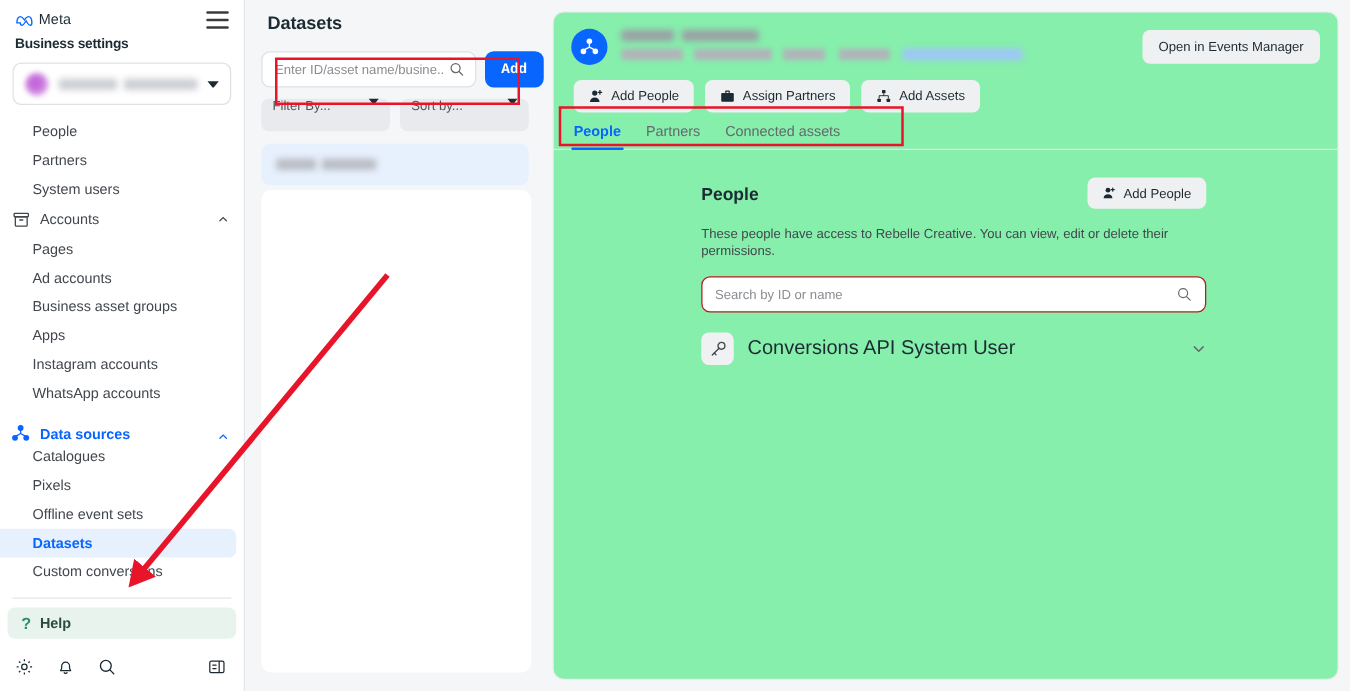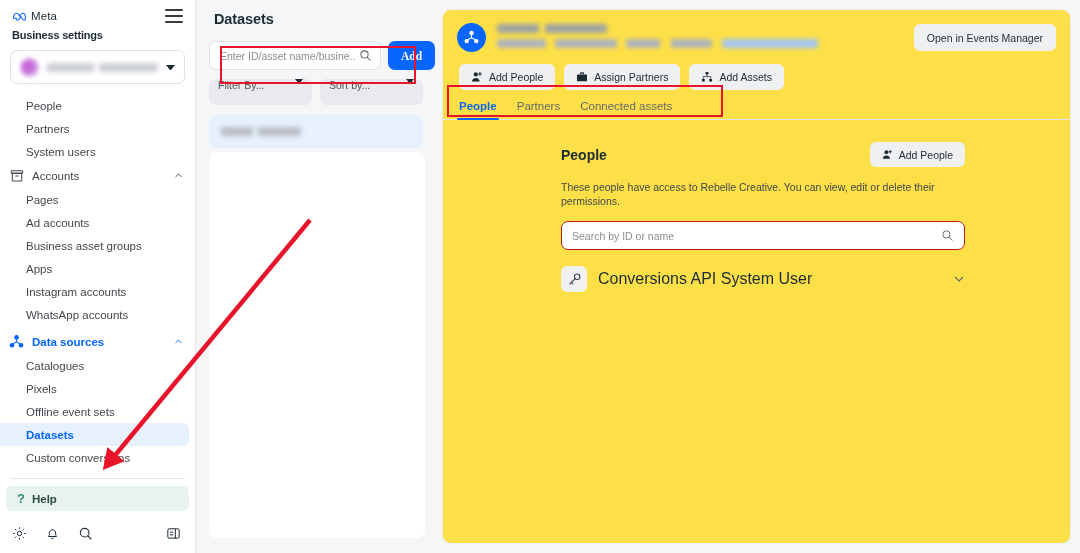--- a/index.html
+++ b/index.html
@@ -95,21 +95,21 @@
     display: flex; align-items: center; padding: 0 8px 0 10px; gap: 4px;
   }
   .search-box input {
     flex:1; border:none; outline:none; font-size: 10.5px; color:#1c2b33;
     font-family: "Liberation Sans", sans-serif; background: transparent;
   }
   .search-box input::placeholder { color: #8a8d91; }
   .btn-add {
     height: 29px; padding: 0 13px; border-radius: 7px; border:none;
     background: #0866ff; color:#fff; font-size: 11.5px; font-weight: 700;
-    cursor: pointer; font-family: Liberation Serif, serif;
+    cursor: pointer; font-family: Liberation Mono, monospace;
   }
   .filter-row { display:flex; gap: 8px; margin-top: 9px; padding: 0 4px; }
   .dd {
     flex:1; height: 26px; background:#e9eaed; border-radius: 6px;
     display:flex; align-items:flex-start; padding: 0 9px; cursor:pointer;
   }
   .dd span { flex:1; font-size: 10.5px; color:#515458; }
   .dd i { width:0;height:0;border-left:4px solid transparent;border-right:4px solid transparent;border-top:5px solid #1c2b33; }
 
   .ds-list { margin-top: 10px; padding: 0 4px; }
@@ -124,21 +124,21 @@
     font-size:0; color:transparent; overflow:hidden;
   }
   .mid-card-bg {
     position:absolute; left: 13px; top: 152px; width: 216px; height: 386px;
     background: #ffffff; border-radius: 8px;
   }
 
   
   .right { flex:1; height:553px; background:#f5f6f7; padding: 9px 9px 9px 6px; }
   .right-card {
-    width:100%; height: 100%; background:#fde047; border-radius: 9px;
+    width:100%; height: 100%; background:#86efac; border-radius: 9px;
     border:1px solid #ebedf0; position:relative; overflow:hidden;
   }
   .rc-header { display:flex; align-items:flex-start; padding: 12px 14px 0 14px; }
   .ds-avatar {
     width: 29px; height: 29px; border-radius:50%; background:#0866ff;
     display:flex; align-items:center; justify-content:center; flex:0 0 29px; margin-top:1px;
   }
   .rc-heads { margin-left: 11px; flex:1; padding-top:2px; }
   .rc-name {
     width: 110px; height: 9px; border-radius:2px; margin-bottom: 6px;
@@ -271,21 +271,21 @@
       <div class="nav-item child">
           <span>Apps</span>
         </div>
       <div class="nav-item child">
           <span>Instagram accounts</span>
         </div>
       <div class="nav-item child">
           <span>WhatsApp accounts</span>
         </div>
 
-      <div class="nav-group active" style="margin-top:3px;">
+      <div class="nav-group active" style="margin-top:3px;align-items:flex-end;">
         <span class="nav-ico">
           <svg width="15" height="15" viewBox="0 0 16 16">
             <circle cx="8" cy="3.6" r="2.5" fill="#0866ff"></circle>
               <circle cx="3.2" cy="12" r="2.5" fill="#0866ff"></circle>
               <circle cx="12.8" cy="12" r="2.5" fill="#0866ff"></circle>
             <path d="M8 5.5v2.8M8 8.3 4 10.6M8 8.3l4 2.3" stroke="#0866ff" stroke-width="1.1" fill="none"></path>
           </svg>
         </span>
         <span class="g-label">Data sources</span>
         <svg class="chev" viewBox="0 0 12 12">

